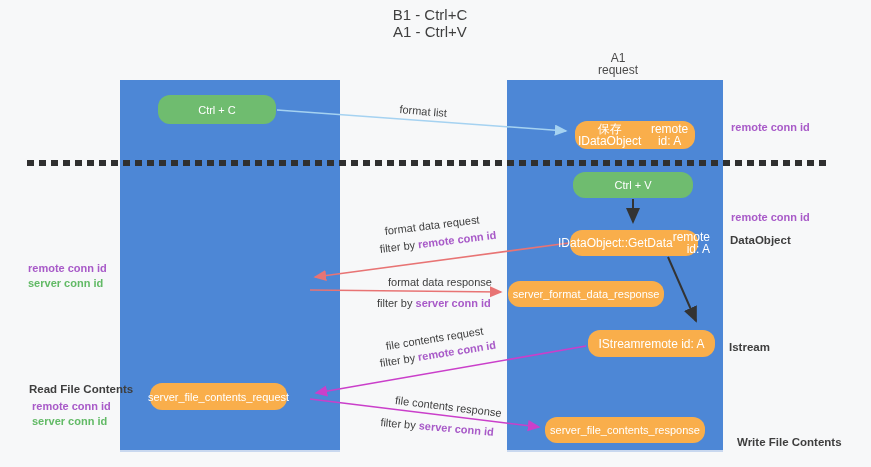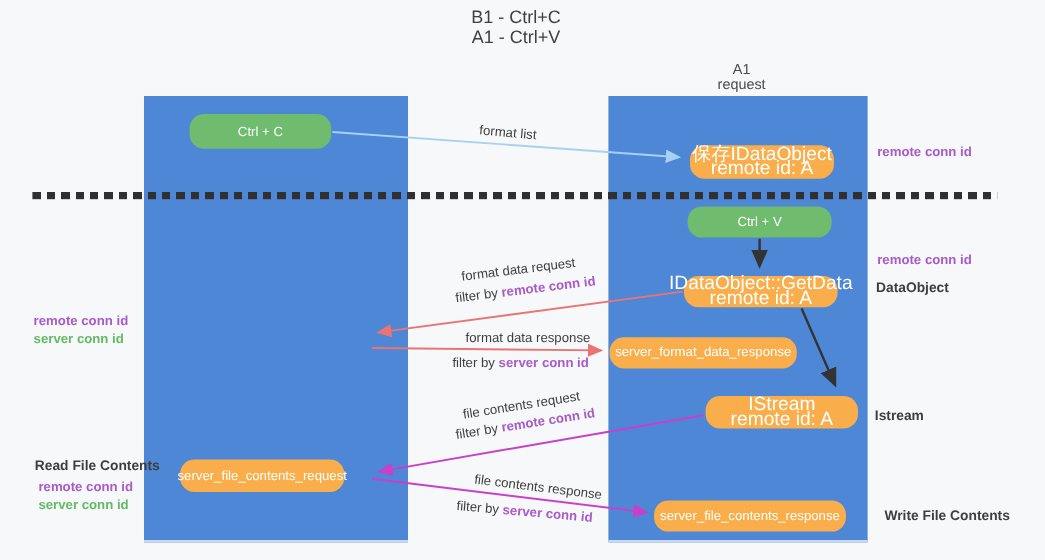--- a/index.html
+++ b/index.html
@@ -5,21 +5,21 @@
   html,body{margin:0;padding:0;background:#f7f8f9;font-family:"Liberation Sans",sans-serif;}
   #canvas{position:relative;width:871px;height:467px;background:#f7f8f9;overflow:hidden;padding-left:33px;}
   .abs{position:absolute;}
   .title{left:330px;top:6px;width:200px;text-align:center;font-size:15px;line-height:17px;color:#3f3f3f;}
   .colhead{width:110px;text-align:center;font-size:12px;line-height:12px;color:#4a4a4a;}
   .lifeline{background:#4d87d6;border-bottom:2px solid #c9d8ef;}
   .dashsep{height:6px;background:repeating-linear-gradient(90deg,#303030 0 7px,transparent 7px 12px);}
   .box{display:flex;align-items:center;justify-content:center;text-align:center;color:#fff;box-sizing:border-box;border-radius:12px;}
   .green{background:#6fbc6f;font-size:11px;}
   .orange{background:#f9ae4b;font-size:11px;}
-  .two{font-size:16px;line-height:12px;flex-direction:column;}
+  .two{font-size:12px;line-height:12px;flex-direction:row;}
   .note{font-size:11px;color:#3e3e3e;white-space:nowrap;}
   .purple{color:#a85ac8;font-weight:bold;font-size:11px;white-space:nowrap;}
   .greenlbl{color:#62ba66;font-weight:bold;font-size:11px;white-space:nowrap;}
   .blacklbl{color:#3e3e3e;font-size:11.5px;white-space:nowrap;font-weight:bold;}
   .rot{transform-origin:left top;}
   svg{position:absolute;left:0;top:0;pointer-events:none;}
 </style>
 </head>
 <body>
 
@@ -70,21 +70,21 @@
 
   <div class="abs box green" style="left:158px;top:95px;width:118px;height:29px;">Ctrl + C</div>
 
   <div class="abs box orange two" style="left:575px;top:121px;width:120px;height:28px;">
     <div>保存IDataObject</div>
     <div>remote id: A</div>
   </div>
 
   <div class="abs box green" style="left:573px;top:172px;width:120px;height:26px;">Ctrl + V</div>
 
-  <div class="abs box orange two" style="left:570px;top:230px;width:128px;height:26px;">
+  <div class="abs box orange two" style="left:570px;top:230px;width:128px;height:26px;text-align:right;">
     <div>IDataObject::GetData</div>
     <div>remote id: A</div>
   </div>
 
 
   <div class="abs box orange" style="left:508px;top:281px;width:156px;height:26px;">server_format_data_response</div>
 
   <div class="abs box orange two" style="left:588px;top:330px;width:127px;height:27px;">
     <div>IStream</div>
     <div>remote id: A</div>
@@ -113,21 +113,21 @@
 
   <div class="abs note rot" style="left:396px;top:394px;transform:rotate(7deg);">file contents response</div>
   <div class="abs note rot" style="left:381px;top:416px;transform:rotate(5deg);">
     <span>filter by </span><span class="purple">server conn id</span>
   </div>
 
   <div class="abs purple" style="left:731px;top:121px;">remote conn id</div>
   <div class="abs purple" style="left:731px;top:211px;">remote conn id</div>
   <div class="abs blacklbl" style="left:730px;top:234px;">DataObject</div>
   <div class="abs blacklbl" style="left:729px;top:341px;">Istream</div>
-  <div class="abs blacklbl" style="left:737px;top:424px;">Write File Contents</div>
+  <div class="abs blacklbl" style="left:737px;top:436px;">Write File Contents</div>
 
   <div class="abs purple" style="left:28px;top:262px;">remote conn id</div>
   <div class="abs greenlbl" style="left:28px;top:277px;">server conn id</div>
   <div class="abs blacklbl" style="left:29px;top:383px;">Read File Contents</div>
   <div class="abs purple" style="left:32px;top:400px;">remote conn id</div>
   <div class="abs greenlbl" style="left:32px;top:415px;">server conn id</div>
 
 </div>
 
 </body></html>

